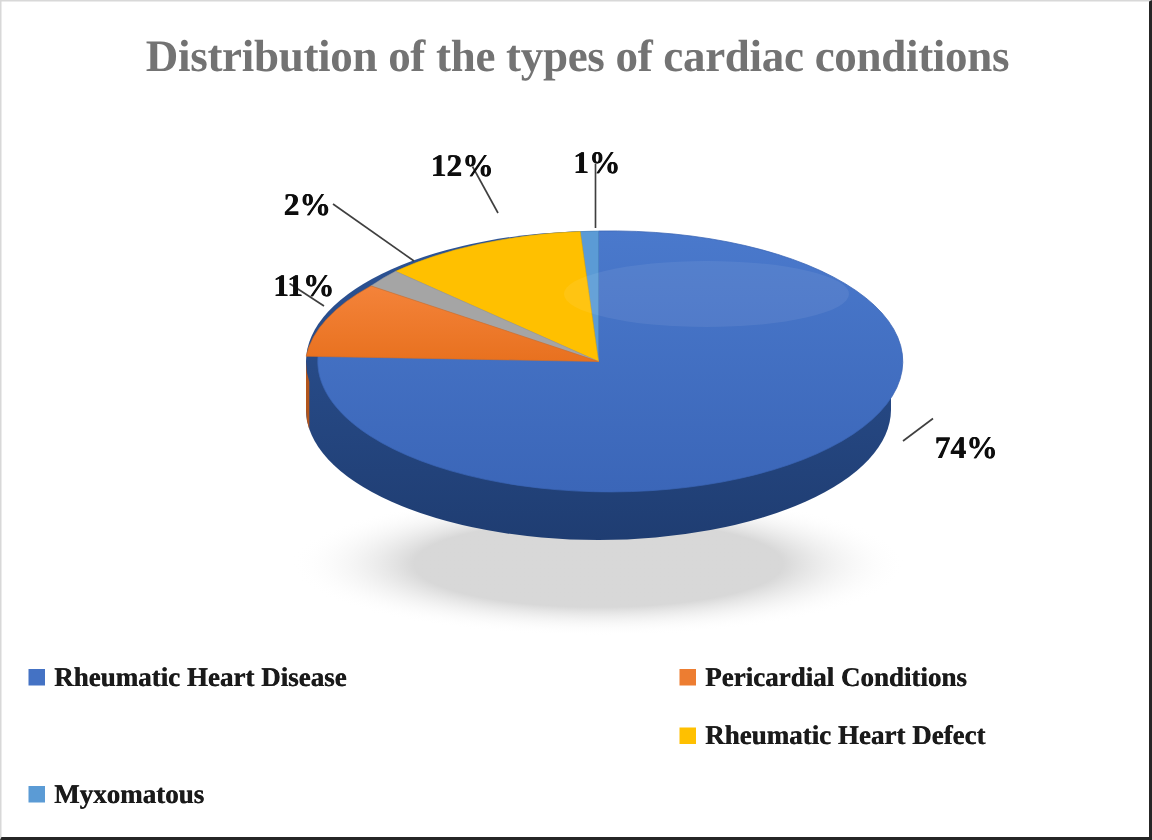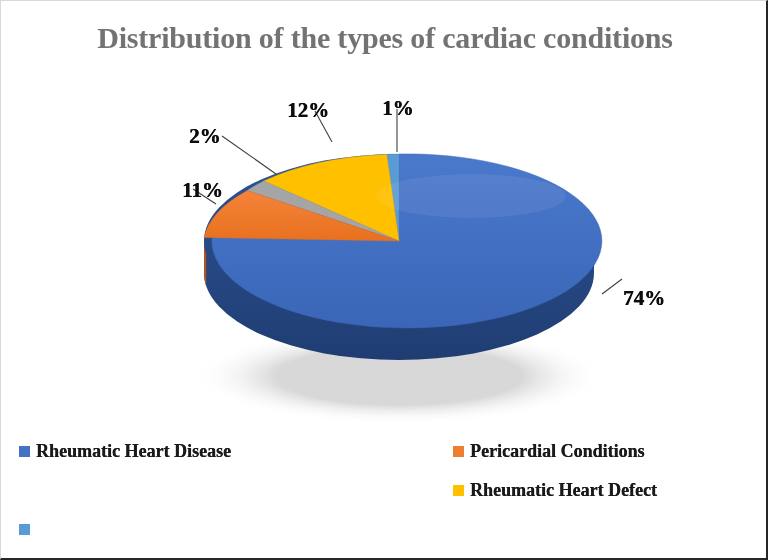--- a/index.html
+++ b/index.html
@@ -202,18 +202,19 @@
     <div class="legend-row">
       <div class="legend-entry col-right">
         <span class="legend-swatch" style="background:#FFC000;"></span>
         <span class="legend-label">Rheumatic Heart Defect</span>
       </div>
     </div>
 
     <div class="legend-row">
       <div class="legend-entry col-left">
         <span class="legend-swatch" style="background:#5B9BD5;"></span>
+        <span class="legend-label">Myxomatous</span>
       </div>
     </div>
 
   </div>
 
 </div>
 
 </body></html>

